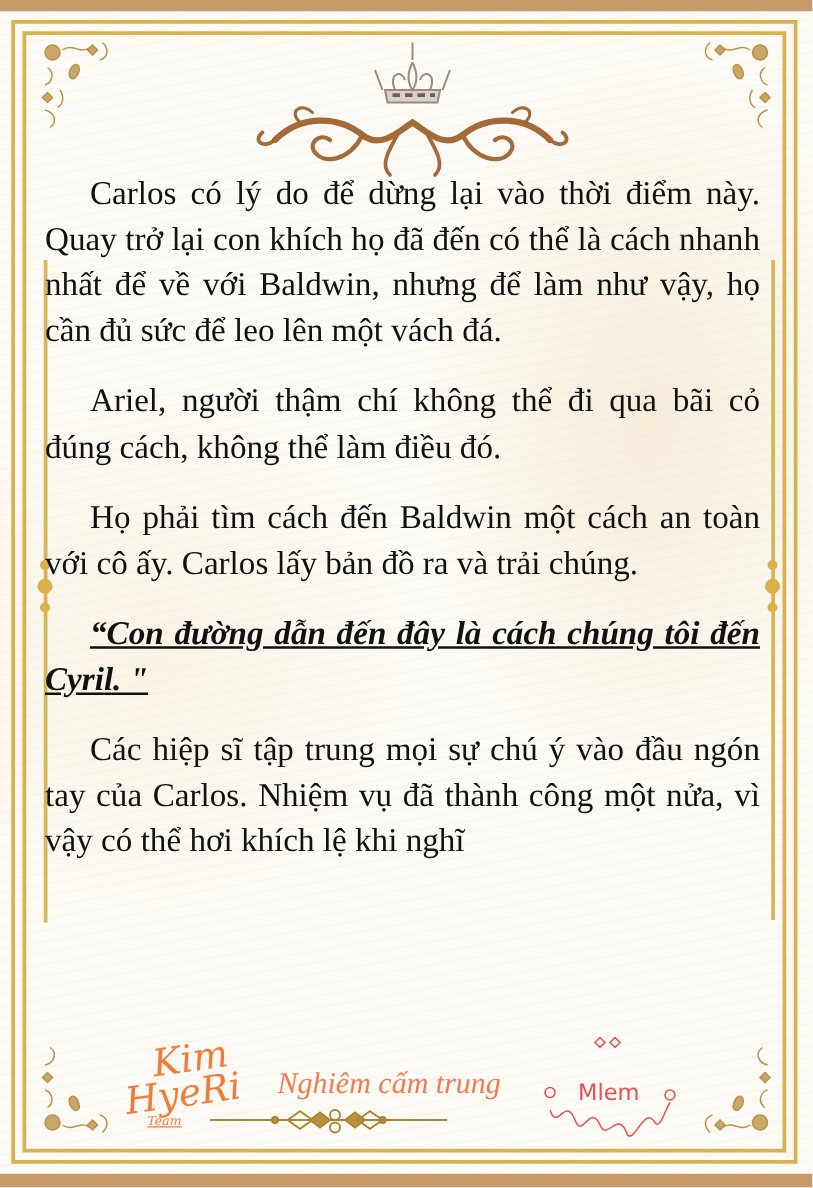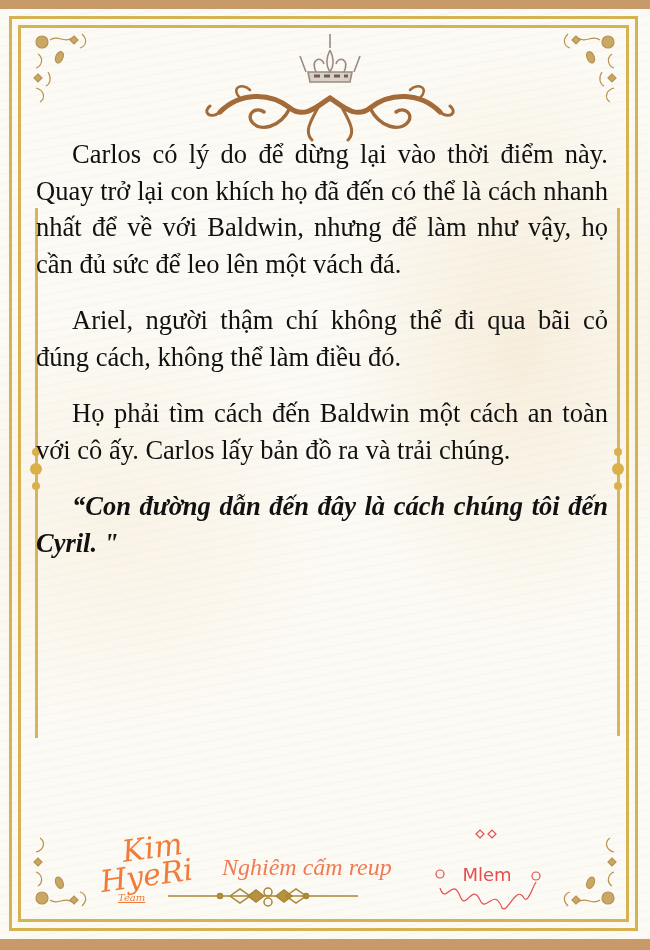--- a/index.html
+++ b/index.html
@@ -48,21 +48,21 @@
   .corner.br { left: 560px; top: 836px; transform: scale(-1,-1); }
 
   .header-ornament { position: absolute; left: 180px; top: 32px; width: 300px; height: 110px; }
 
   .story {
     position: absolute; left: 36px; top: 136px; width: 572px;
     font-size: 26.5px; line-height: 36.5px; color: #111;
   }
   .story p { margin: 0; text-indent: 36px; text-align: justify; }
   .story p + p { margin-top: 20px; }
-  .story p.quote { font-style: italic; font-weight: bold; }
+  .story p.quote { font-style: italic; font-weight: bold; text-decoration: underline; }
 
   .footer { position: absolute; left: 0; top: 820px; width: 650px; height: 110px; }
   .logo-kim {
     position: absolute; left: 100px; top: 10px; width: 60px; height: 80px;
     color: #f07c3a; font-family: "DejaVu Serif", serif; font-style: italic;
   }
   .logo-kim .l1 { position: absolute; left: 22px; top: 0; font-size: 30px; transform: rotate(-8deg); }
   .logo-kim .l2 { position: absolute; left: 0; top: 28px; font-size: 30px; transform: rotate(-8deg); white-space: nowrap; }
   .logo-kim .l3 { position: absolute; left: 18px; top: 62px; font-size: 10px; text-decoration: underline; }
   .warning {
@@ -172,29 +172,30 @@
       <path d="M60 66 C50 56, 62 50, 70 58" stroke-width="2.5"></path>
       <path d="M240 66 C250 56, 238 50, 230 58" stroke-width="2.5"></path>
     </g>
   </svg>
 
   <div class="story">
     <p>Carlos có lý do để dừng lại vào thời điểm này.  Quay trở lại con khích họ đã đến có thể là cách nhanh nhất để về với Baldwin, nhưng để làm như vậy, họ cần đủ sức để leo lên một vách đá.</p>
     <p>Ariel, người thậm chí không thể đi qua bãi cỏ đúng cách, không thể làm điều đó.</p>
     <p>Họ phải tìm cách đến Baldwin một cách an toàn với cô ấy. Carlos lấy bản đồ ra và trải chúng.</p>
     <p class="quote">“Con đường dẫn đến đây là cách chúng tôi đến Cyril.  "</p>
+    <p>Các hiệp sĩ tập trung mọi sự chú ý vào đầu ngón tay của Carlos.  Nhiệm vụ đã thành công một nửa, vì vậy có thể hơi khích lệ khi nghĩ</p>
   </div>
 
   <div class="footer">
     <div class="logo-kim">
       <span class="l1">Kim</span>
       <span class="l2">HyeRi</span>
       <span class="l3">Team</span>
     </div>
-    <span class="warning">Nghiêm cấm reup</span>
+    <span class="warning">Nghiêm cấm trung</span>
     <svg class="divider-ornament" viewBox="0 0 190 30" style="left:168px;">
       <g stroke="#a98634" stroke-width="1.5" fill="#b8923e">
         <line x1="0" y1="12" x2="190" y2="12"></line>
         <circle cx="52" cy="12" r="2.5"></circle>
         <circle cx="138" cy="12" r="2.5"></circle>
         <path d="M62 12 l10 -7 10 7 -10 7z" fill="none"></path>
         <path d="M80 12 l8 -6 8 6 -8 6z"></path>
         <path d="M108 12 l8 -6 8 6 -8 6z"></path>
         <path d="M118 12 l10 -7 10 7 -10 7z" fill="none"></path>
         <circle cx="100" cy="8" r="4" fill="none"></circle>

